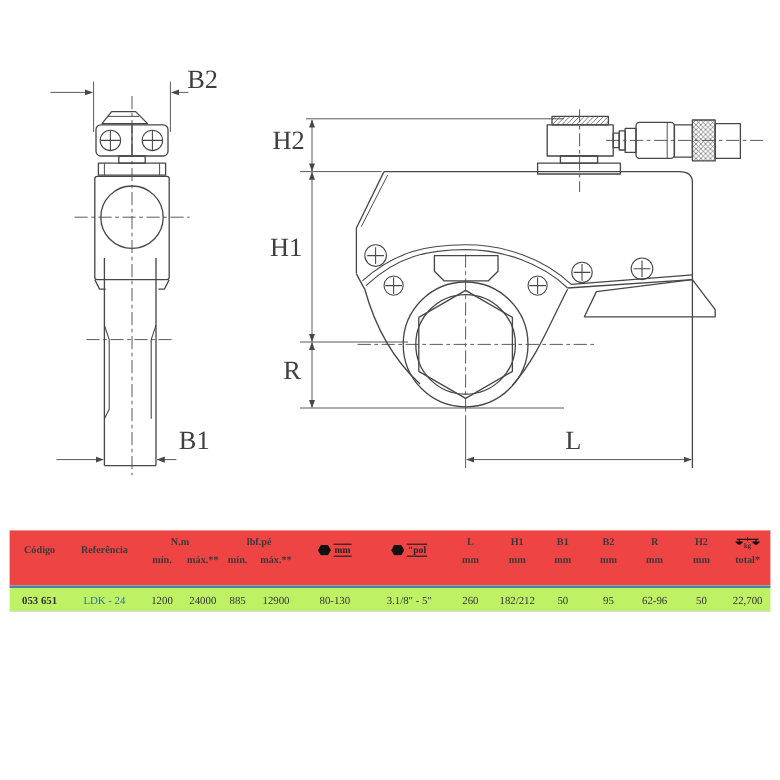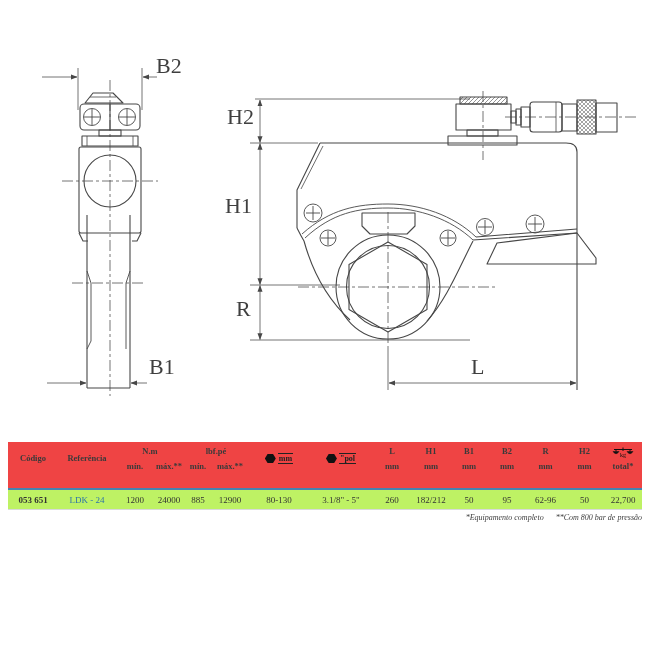--- a/index.html
+++ b/index.html
@@ -226,18 +226,14 @@
       <div class="dc" style="grid-column:8;">3.1/8" - 5"</div>
       <div class="dc" style="grid-column:9;">260</div>
       <div class="dc" style="grid-column:10;">182/212</div>
       <div class="dc" style="grid-column:11;">50</div>
       <div class="dc" style="grid-column:12;">95</div>
       <div class="dc" style="grid-column:13;">62-96</div>
       <div class="dc" style="grid-column:14;">50</div>
       <div class="dc" style="grid-column:15;">22,700</div>
     </div>
 
-    <div class="foot">
-      <span>*Equipamento completo</span>
-      <span>**Com 800 bar de pressão</span>
-    </div>
   </div>
 </div>
 
 </body></html>

